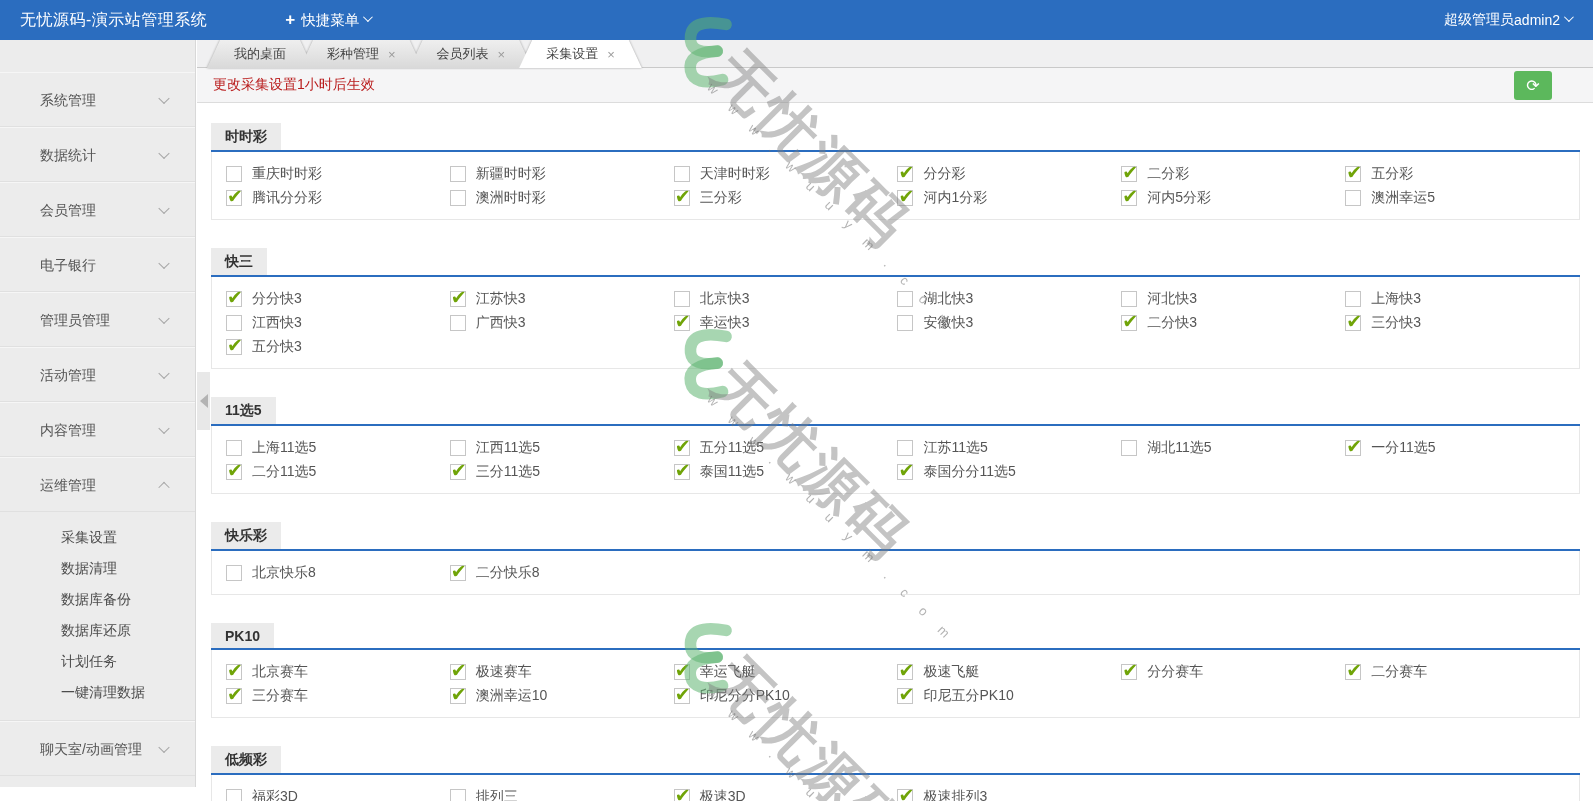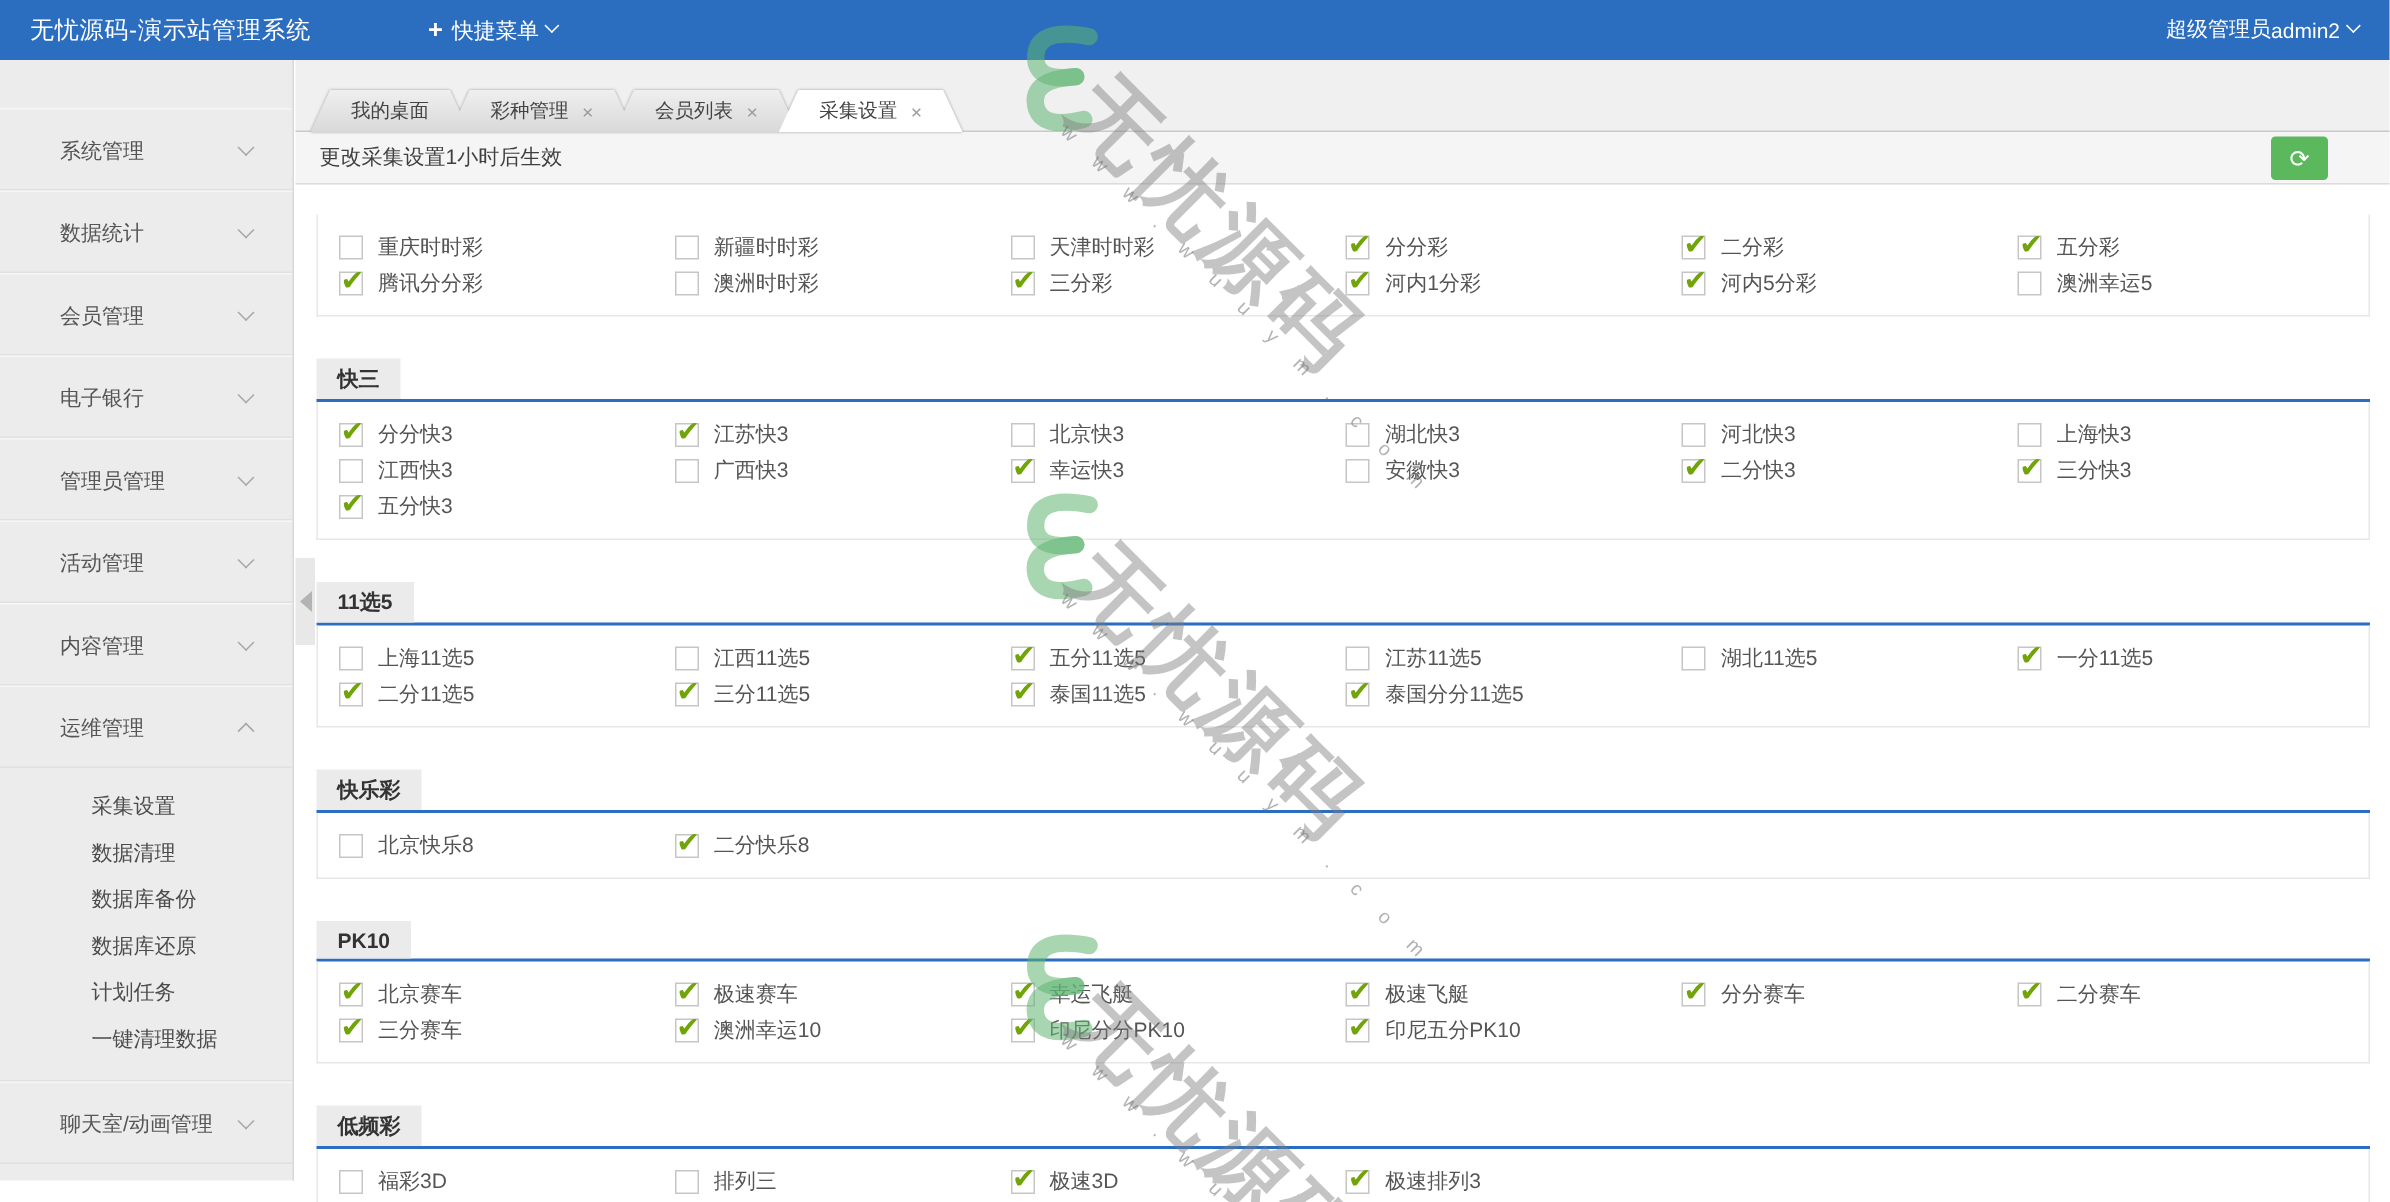--- a/index.html
+++ b/index.html
@@ -27,33 +27,33 @@
   .chev.up   { transform:translateY(-20%) rotate(225deg); }
   .side-sub { padding:10px 0 12px; border-bottom:1px solid #e0e0e0; }
   .side-sub-item { height:31px; line-height:31px; padding-left:61px; font-size:14px; color:#4c4c4c; cursor:pointer; }
   #collapse-handle { position:absolute; left:197px; top:372px; width:13px; height:58px;
     background:#e8e8e8; display:flex; align-items:center; justify-content:center; cursor:pointer; z-index:5; }
   .tri-left { width:0; height:0; border-top:7px solid transparent; border-bottom:7px solid transparent;
     border-right:8px solid #b3b3b3; }
 
   
   #main { position:absolute; top:40px; left:197px; right:0; bottom:0; background:#fff; }
-  #tabbar { position:relative; height:48px; background:#f0f0f1; }
+  #tabbar { position:relative; height:28px; background:#f0f0f1; }
   #tabbar::after { content:""; position:absolute; left:0; right:0; bottom:0; height:1px; background:#c9c9c9; }
   .tabs { position:absolute; bottom:0; left:10px; display:flex; align-items:flex-end; z-index:2;
     filter:drop-shadow(0 0 1px #9e9e9e); }
   .tab { height:28px; display:flex; align-items:center; padding:0 27px; margin-right:-13px;
     background:linear-gradient(#efefef,#d9d9d9); font-size:13px; color:#444; cursor:pointer;
     clip-path:polygon(13px 0, calc(100% - 13px) 0, 100% 100%, 0 100%); }
   .tab.active { background:#fff; z-index:3; }
   .tab-x { margin-left:9px; color:#9b9b9b; font-size:13px; cursor:pointer; }
 
   #noticebar { height:35px; background:#f5f5f6; border-bottom:1px solid #dcdcdc;
     display:flex; align-items:center; position:relative; }
-  .notice { color:#404040; font-size:14px; margin-left:16px; }
+  .notice { color:#b91c1c; font-size:14px; margin-left:16px; }
   .refresh-btn { position:absolute; right:41px; top:3px; width:38px; height:29px;
     background:var(--btn-green,#5cb85c); border-radius:3px; color:#fff; border:none;
     display:flex; align-items:center; justify-content:center; font-size:16px; cursor:pointer; }
 
   #content { padding:20px 13px 0 14px; }
   .section { margin-bottom:28px; }
   .sec-head { border-bottom:2px solid var(--accent,#2b6dbf); }
   .sec-title { display:inline-block; background:#ebebeb; padding:5px 14px 4px;
     font-size:14px; font-weight:bold; color:#333; }
   .sec-body { border:1px solid #e7e7e7; border-top:none; padding:10px 0; }
@@ -135,20 +135,21 @@
       </div>
   </div>
   <div id="noticebar">
     <span class="notice">更改采集设置1小时后生效</span>
     <button class="refresh-btn">
       <span>⟳</span>
     </button>
   </div>
   <div id="content">
       <div class="section">
+        <div class="sec-head"><span class="sec-title">时时彩</span></div>
         <div class="sec-body">
           <div class="grid">
             <div class="cell">
               <span class="cbx"></span>
               <span class="lbl">重庆时时彩</span>
             </div>
             <div class="cell">
               <span class="cbx"></span>
               <span class="lbl">新疆时时彩</span>
             </div>

